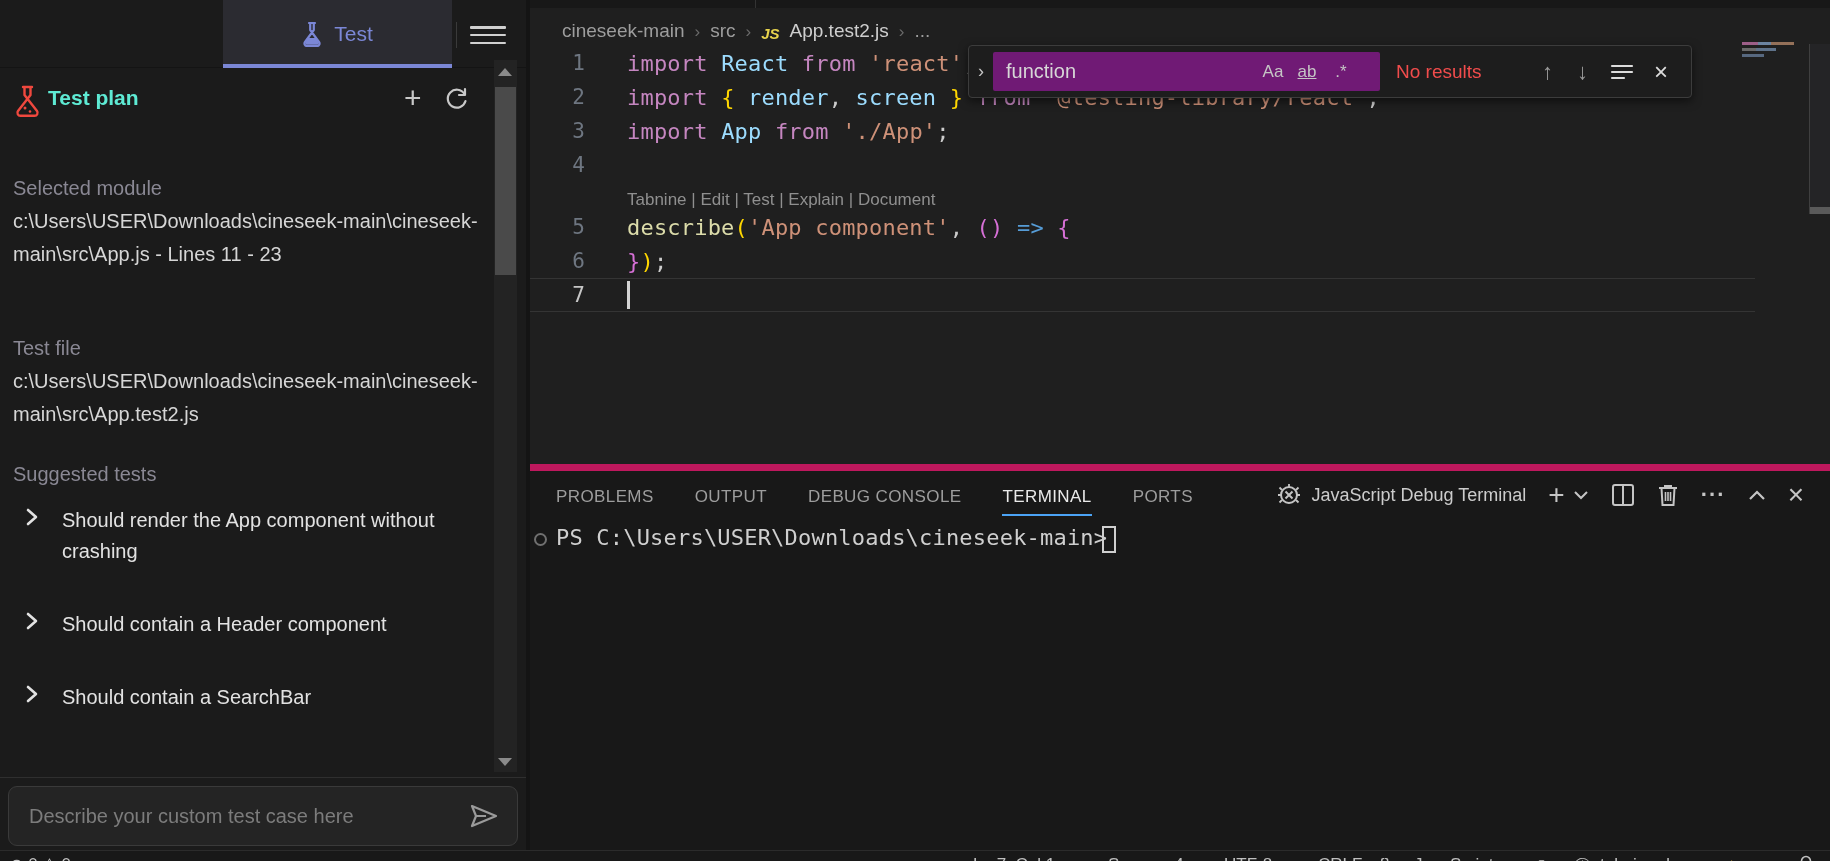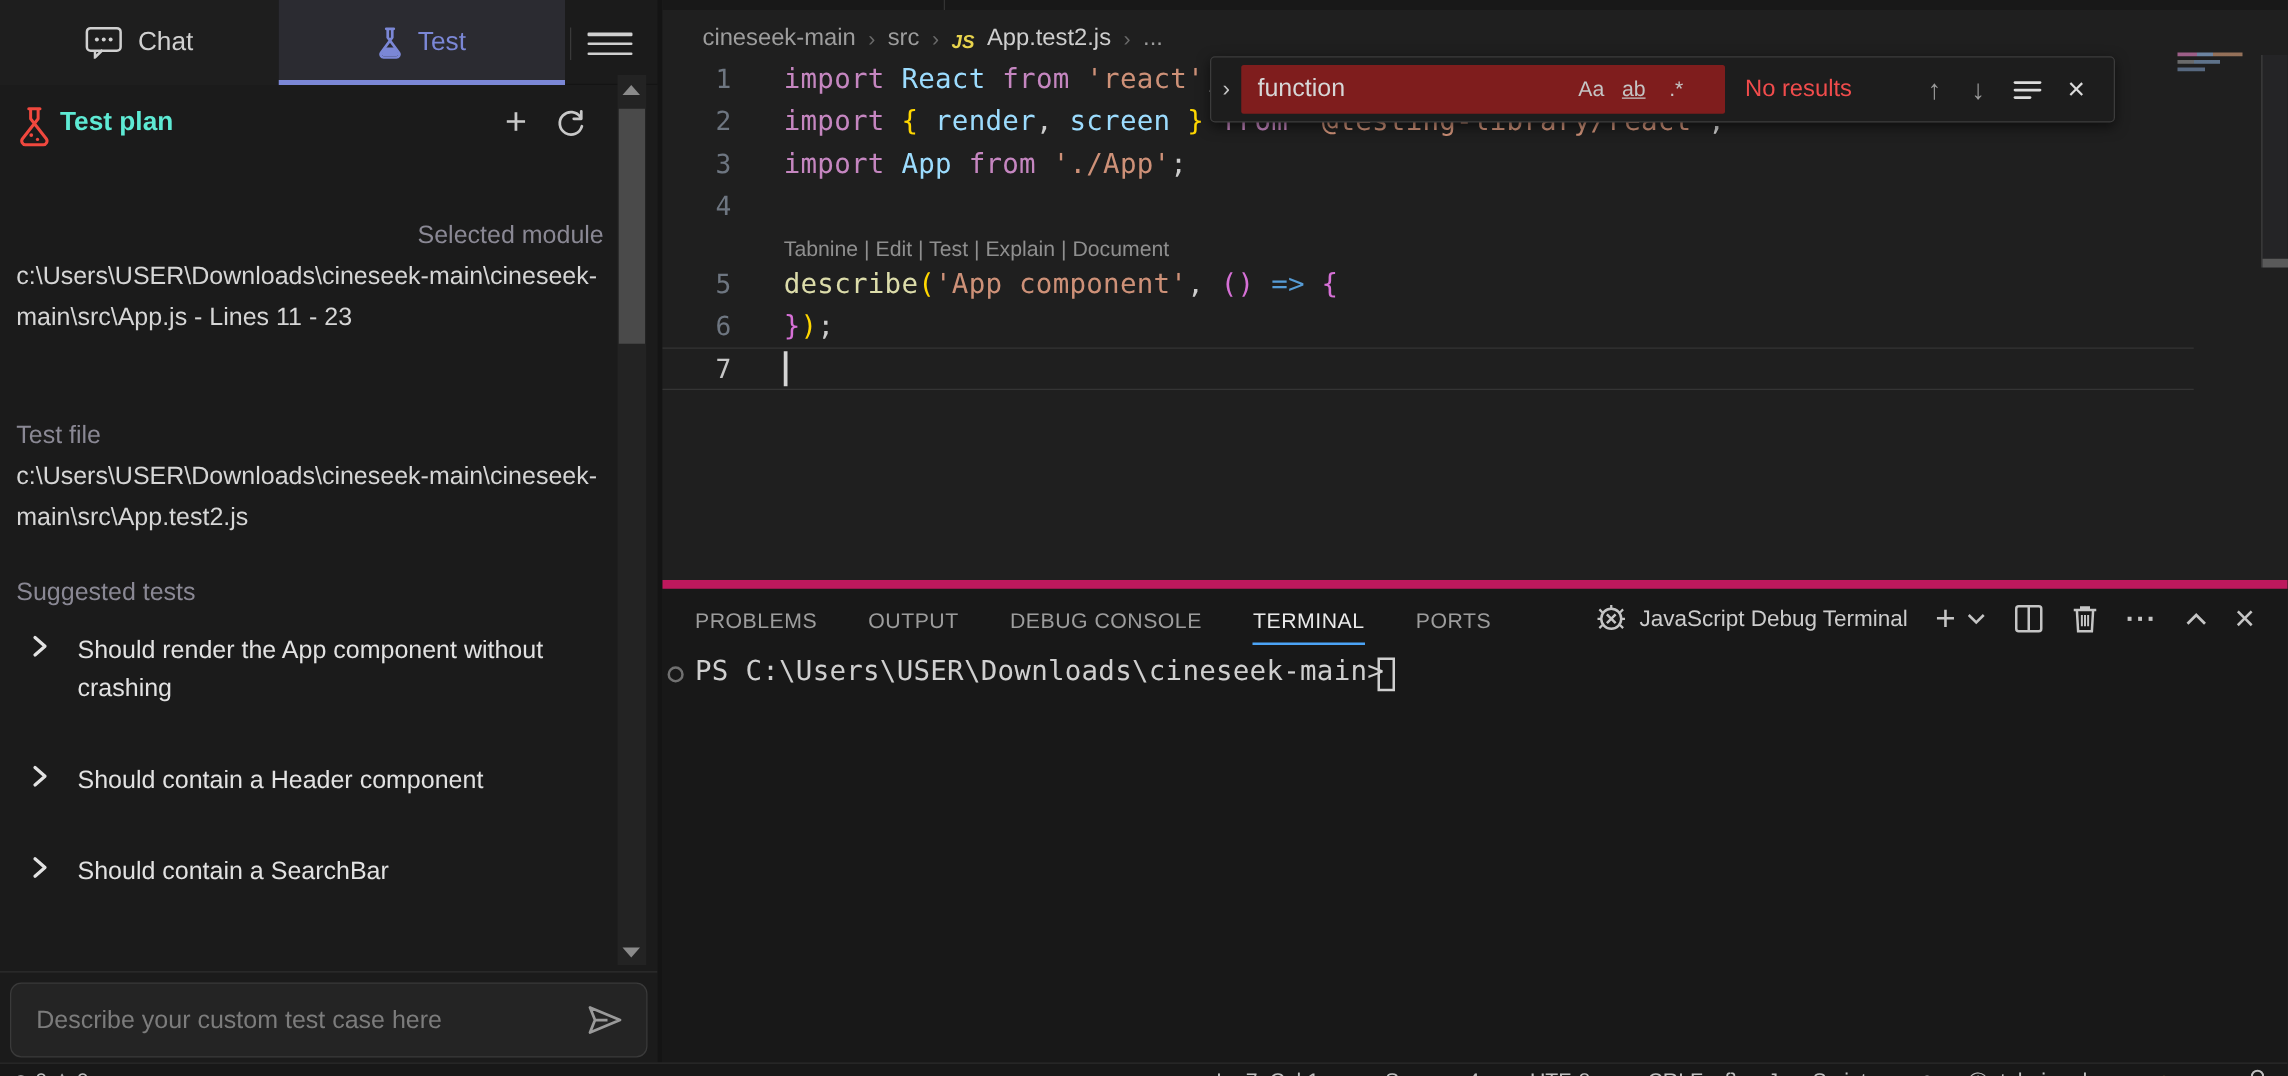--- a/index.html
+++ b/index.html
@@ -68,21 +68,21 @@
 
   
   #minimap { position:absolute; left:1212px; top:42px; width:66px; }
   #minimap div { height:3px; margin-bottom:3px; }
   #right-scroll { position:absolute; left:1279px; top:44px; width:21px; height:170px; background:#242426; border-left:1px solid #3f3f3f; }
   #right-scroll .thumb { position:absolute; left:0; bottom:0; width:21px; height:7px; background:#5a5a5a; }
 
   
   #find-widget { position:absolute; left:968px; top:45px; width:724px; height:53px; background:#1d1d1d; border:1px solid #3c3c3c; border-radius:4px; box-shadow:0 3px 10px rgba(0,0,0,.55); z-index:10; display:flex; align-items:center; }
   #find-toggle { width:24px; text-align:center; color:#c5c5c5; font-size:18px; cursor:pointer; }
-  #find-input-box { position:relative; width:387px; height:39px; background:#7f1d1d; border-radius:2px; display:flex; align-items:center; }
+  #find-input-box { position:relative; width:387px; height:39px; background:#701a75; border-radius:2px; display:flex; align-items:center; }
   #find-input-box input { width:250px; margin-left:13px; background:transparent; border:none; outline:none; color:#d7d7d7; font-size:20px; font-family:"Liberation Sans",sans-serif; }
   .find-opt { width:34px; text-align:center; color:#c5c5c5; font-size:17px; cursor:pointer; }
   .find-opt.word { text-decoration:underline; }
   #no-results { color:#f14c4c; font-size:19px; margin-left:16px; width:122px; }
   .find-act { color:#9a9a9a; font-size:22px; margin-left:24px; cursor:pointer; }
   .find-act.bright { color:#dcdcdc; }
   #sel-find { margin-left:22px; cursor:pointer; }
   #find-close { margin-left:20px; color:#dcdcdc; font-size:24px; cursor:pointer; }
 
   
@@ -106,32 +106,20 @@
   #statusbar { position:absolute; left:0; top:850px; width:1830px; height:11px; background:#181818; border-top:1px solid #2b2b2b; overflow:hidden; }
   .sb-item { position:absolute; top:4px; font-size:17px; color:#c0c0c0; white-space:nowrap; }
   .sb-icon { font-size:16px; }
 </style>
 </head>
 <body>
 
 <div id="sidebar">
 
   <div id="tabstrip">
-    <div class="side-tab" id="tab-chat">
-      <span>
-        <svg width="30" height="26" viewBox="0 0 30 26">
-            <rect x="1.5" y="1.5" width="27" height="18" rx="3" fill="none" stroke="#d0d0d0" stroke-width="2"></rect>
-            <path d="M8 19 L8 25 L14 19" fill="none" stroke="#d0d0d0" stroke-width="2"></path>
-            <circle cx="9.5" cy="10.5" r="1.6" fill="#d0d0d0"></circle>
-            <circle cx="15" cy="10.5" r="1.6" fill="#d0d0d0"></circle>
-            <circle cx="20.5" cy="10.5" r="1.6" fill="#d0d0d0"></circle>
-          </svg>
-      </span>
-      <span>Chat</span>
-    </div>
     <div class="side-tab" id="tab-test">
       <span>
         <svg width="20" height="26" viewBox="0 0 20 26">
             <path d="M7 2 h6 M8.2 2 v7 L17 21 a2.5 2.5 0 0 1 -2.2 4 H5.2 A2.5 2.5 0 0 1 3 21 L11.8 9 V2" fill="none" stroke="#7b87d6" stroke-width="2.2" stroke-linecap="round" stroke-linejoin="round" transform="translate(0,0)"></path>
             <path d="M5.5 17 h9 L16.5 21.5 a1.5 1.5 0 0 1 -1.4 2.2 H4.9 a1.5 1.5 0 0 1 -1.4 -2.2 z" fill="#7b87d6" stroke="none"></path>
           </svg>
       </span>
       <span>Test</span>
       <div class="underline"></div>
     </div>
@@ -154,21 +142,21 @@
     <span id="plan-title">Test plan</span>
     <span class="hdr-btn" id="btn-add">+</span>
     <span class="hdr-btn" id="btn-refresh">
       <svg width="25" height="25" viewBox="0 0 25 25">
           <path d="M20.5 7 A9 9 0 1 0 21.5 14" fill="none" stroke="#c8c8c8" stroke-width="2.2" stroke-linecap="round"></path>
           <path d="M21 2 v6 h-6" fill="none" stroke="#c8c8c8" stroke-width="2.2" stroke-linecap="round" stroke-linejoin="round"></path>
         </svg>
     </span>
   </div>
 
-  <div class="section-label" style="top:177px;text-align:right;">Selected module</div>
+  <div class="section-label" style="top:177px;">Selected module</div>
   <div class="path-text" style="top:205px;">c:\Users\USER\Downloads\cineseek-main\cineseek-main\src\App.js  -  Lines 11 - 23</div>
 
   <div class="section-label" style="top:337px;">Test file</div>
   <div class="path-text" style="top:365px;">c:\Users\USER\Downloads\cineseek-main\cineseek-main\src\App.test2.js</div>
 
   <div class="section-label" style="top:463px;">Suggested tests</div>
   <div id="suggested-list">
       <div class="test-item"><span class="chev">
           <svg width="14" height="20" viewBox="0 0 14 20">
             <path d="M3 3 L11 10 L3 17" fill="none" stroke="#e2e2e2" stroke-width="2.6" stroke-linecap="round" stroke-linejoin="round"></path>

